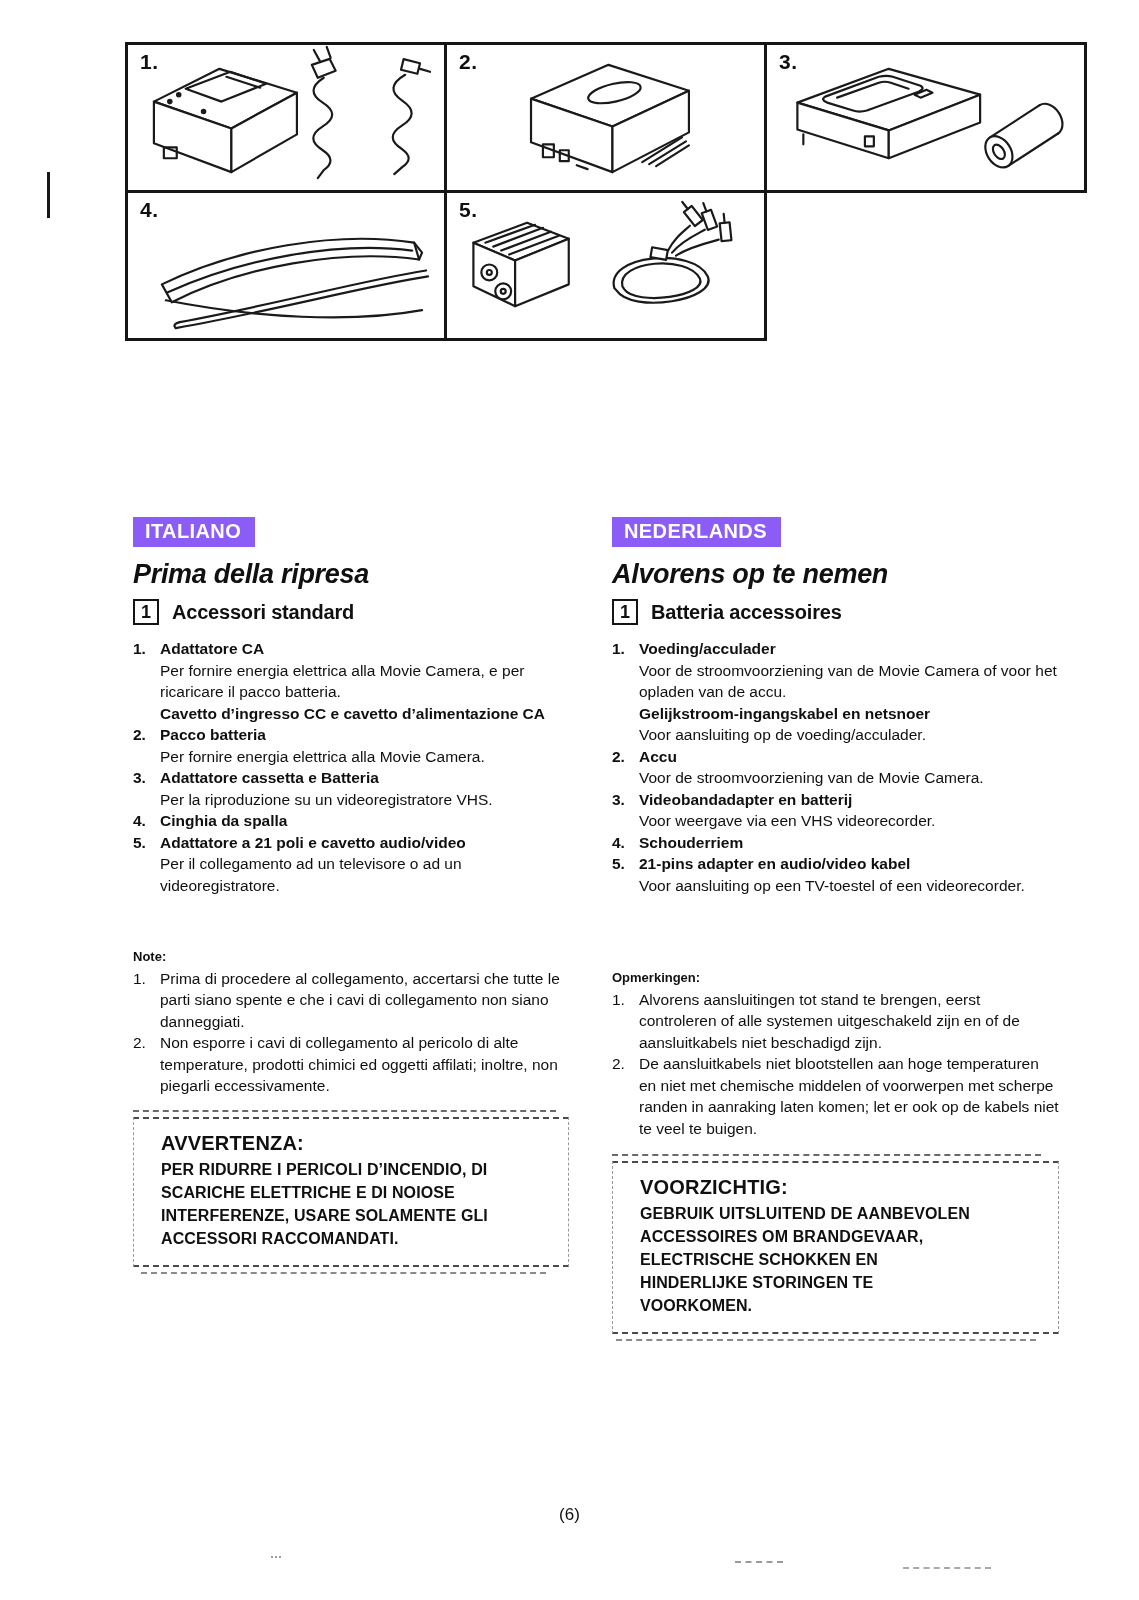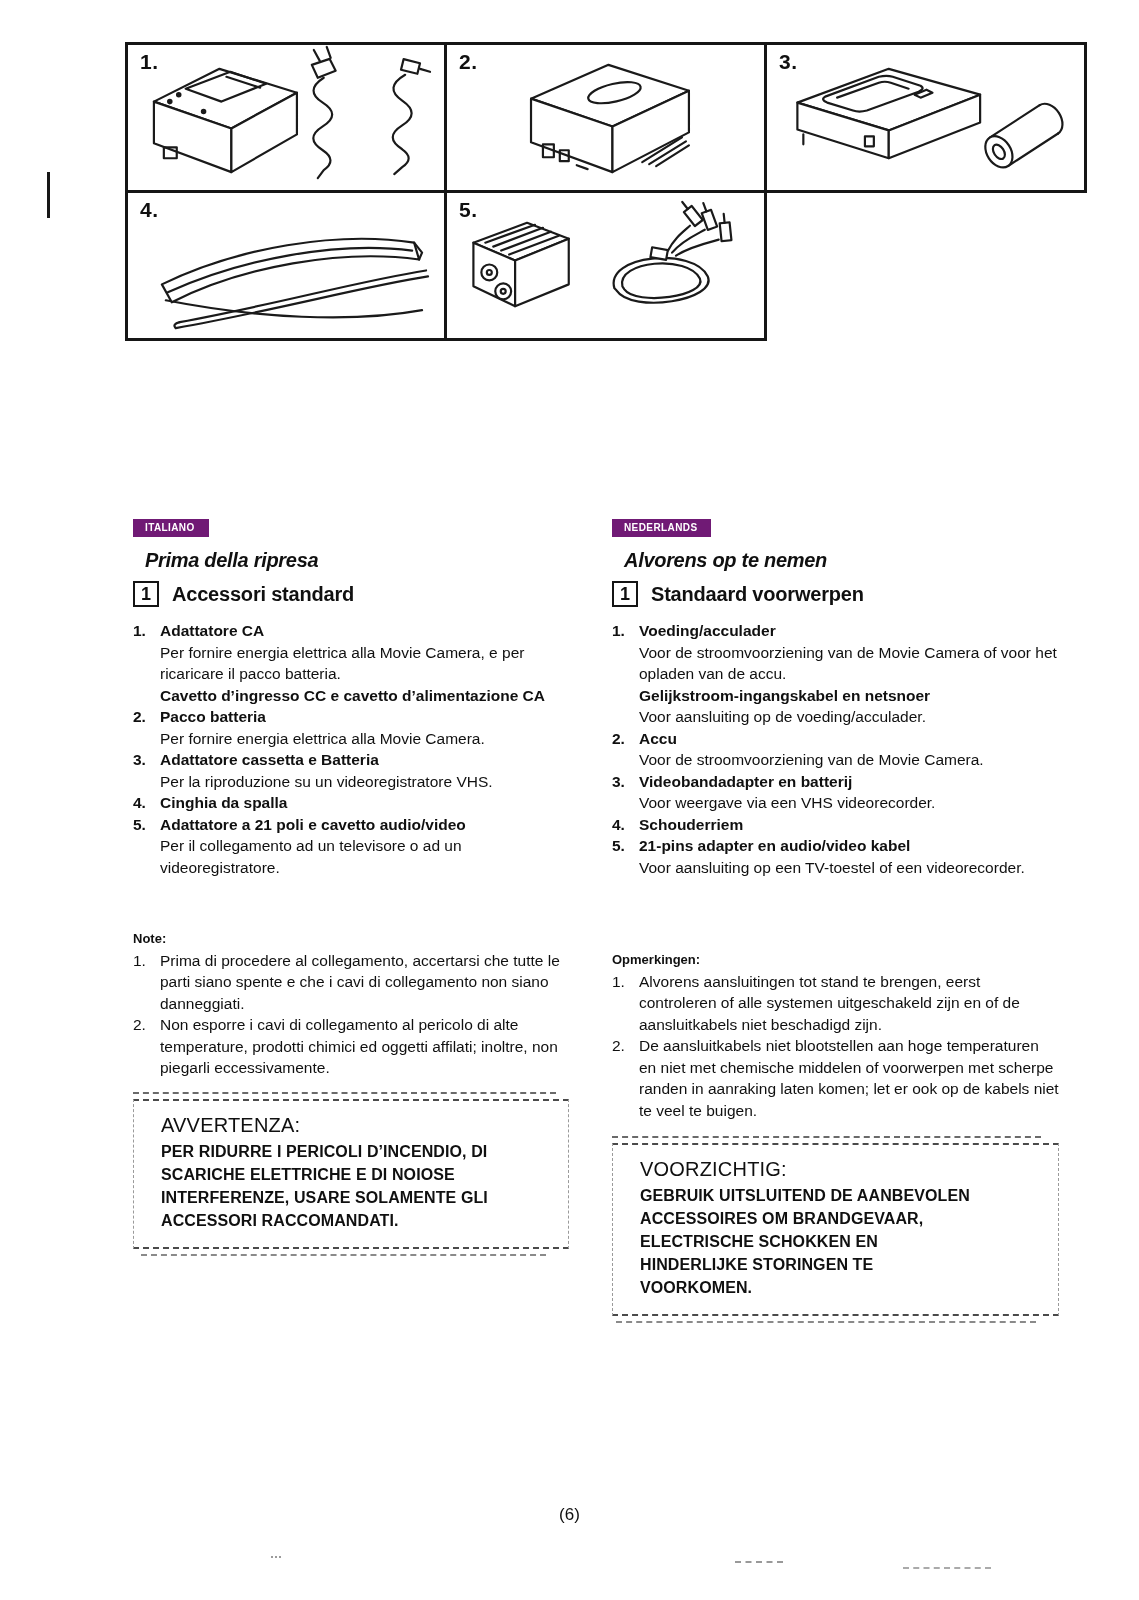--- a/index.html
+++ b/index.html
@@ -27,26 +27,26 @@
   .figcell svg { position:absolute; left:0; top:0; width:100%; height:100%; }
   .lineart { stroke:#1a1a1a; stroke-width:2.2; fill:none;
              stroke-linejoin:round; stroke-linecap:round; }
 
   
   .col { position:absolute; top:517px; }
   .col-it { left:133px; width:436px; }
   .col-nl { left:612px; width:447px; }
 
   .badge {
-    display:inline-block; background:#701a75; color:#ffffff;
-    font-size:10px; font-weight:bold; letter-spacing:0.4px;
+    display:inline-block; background:#8b5cf6; color:#ffffff;
+    font-size:20px; font-weight:bold; letter-spacing:0.4px;
     padding:3px 14px 4px 12px;
   }
   .col h1 {
-    margin:12px 0 9px 12px; font-size:20px; font-weight:bold; font-style:italic;
+    margin:12px 0 9px 0; font-size:27px; font-weight:bold; font-style:italic;
     letter-spacing:-0.3px;
   }
   .sechead { display:flex; align-items:center; gap:13px; margin-bottom:13px; }
   .numbox {
     width:26px; height:26px; border:2.5px solid #141414;
     display:flex; align-items:center; justify-content:center;
     font-size:18px; font-weight:bold; flex:0 0 auto;
   }
   .sectitle { font-size:20px; font-weight:bold; letter-spacing:-0.2px; }
 
@@ -63,21 +63,21 @@
   
   .warn-wrap.it { margin-top:13px; }
   .warn-wrap.nl { margin-top:15px; }
   .artifact-line { border-top:2px dashed #6a6a6a; height:0; }
   .artifact-line.short { border-top-color:#8a8a8a; }
   .warnbox {
     border-top:2.5px dashed #4a4a4a; border-bottom:2.5px dashed #4a4a4a;
     border-left:1.5px dashed #9a9a9a; border-right:1.5px dashed #9a9a9a;
     margin:5px 0 5px 0; padding:13px 18px 15px 27px;
   }
-  .warn-title { font-size:20px; font-weight:normal; margin-bottom:3px; letter-spacing:0.2px; }
+  .warn-title { font-size:20px; font-weight:bold; margin-bottom:3px; letter-spacing:0.2px; }
   .warn-line { font-size:16px; font-weight:bold; line-height:23px; letter-spacing:0.1px; }
 
   
   .page-num { position:absolute; top:1505px; left:0; width:100%; text-align:center; font-size:17px; }
   .mark-vert { position:absolute; left:47px; top:172px; width:3px; height:46px; background:#171717; }
   .mark-dash-a { position:absolute; left:735px; top:1561px; width:48px; border-top:2px dashed #999; }
   .mark-dash-b { position:absolute; left:903px; top:1567px; width:88px; border-top:2px dashed #aaa; }
   .mark-dot { position:absolute; left:271px; top:1556px; width:10px; border-top:2px dotted #9b9b9b; }
 </style>
 </head>
@@ -281,21 +281,21 @@
       <div class="artifact-line short" style="width:93%; margin-left:8px;"></div>
     </div>
   </div>
 
   <div class="col col-nl">
     <span class="badge">NEDERLANDS</span>
     <h1>Alvorens op te nemen</h1>
 
     <div class="sechead">
       <span class="numbox">1</span>
-      <span class="sectitle">Standaard voorwerpen</span>
+      <span class="sectitle">Batteria accessoires</span>
     </div>
 
     <div class="acc-item">
       <span class="bold">1.</span>
       <div>
         <div class="bold">Voeding/acculader</div>
         <div>Voor de stroomvoorziening van de Movie Camera of voor het opladen van de accu.</div>
         <div class="bold">Gelijkstroom-ingangskabel en netsnoer</div>
         <div>Voor aansluiting op de voeding/acculader.</div>
       </div>

